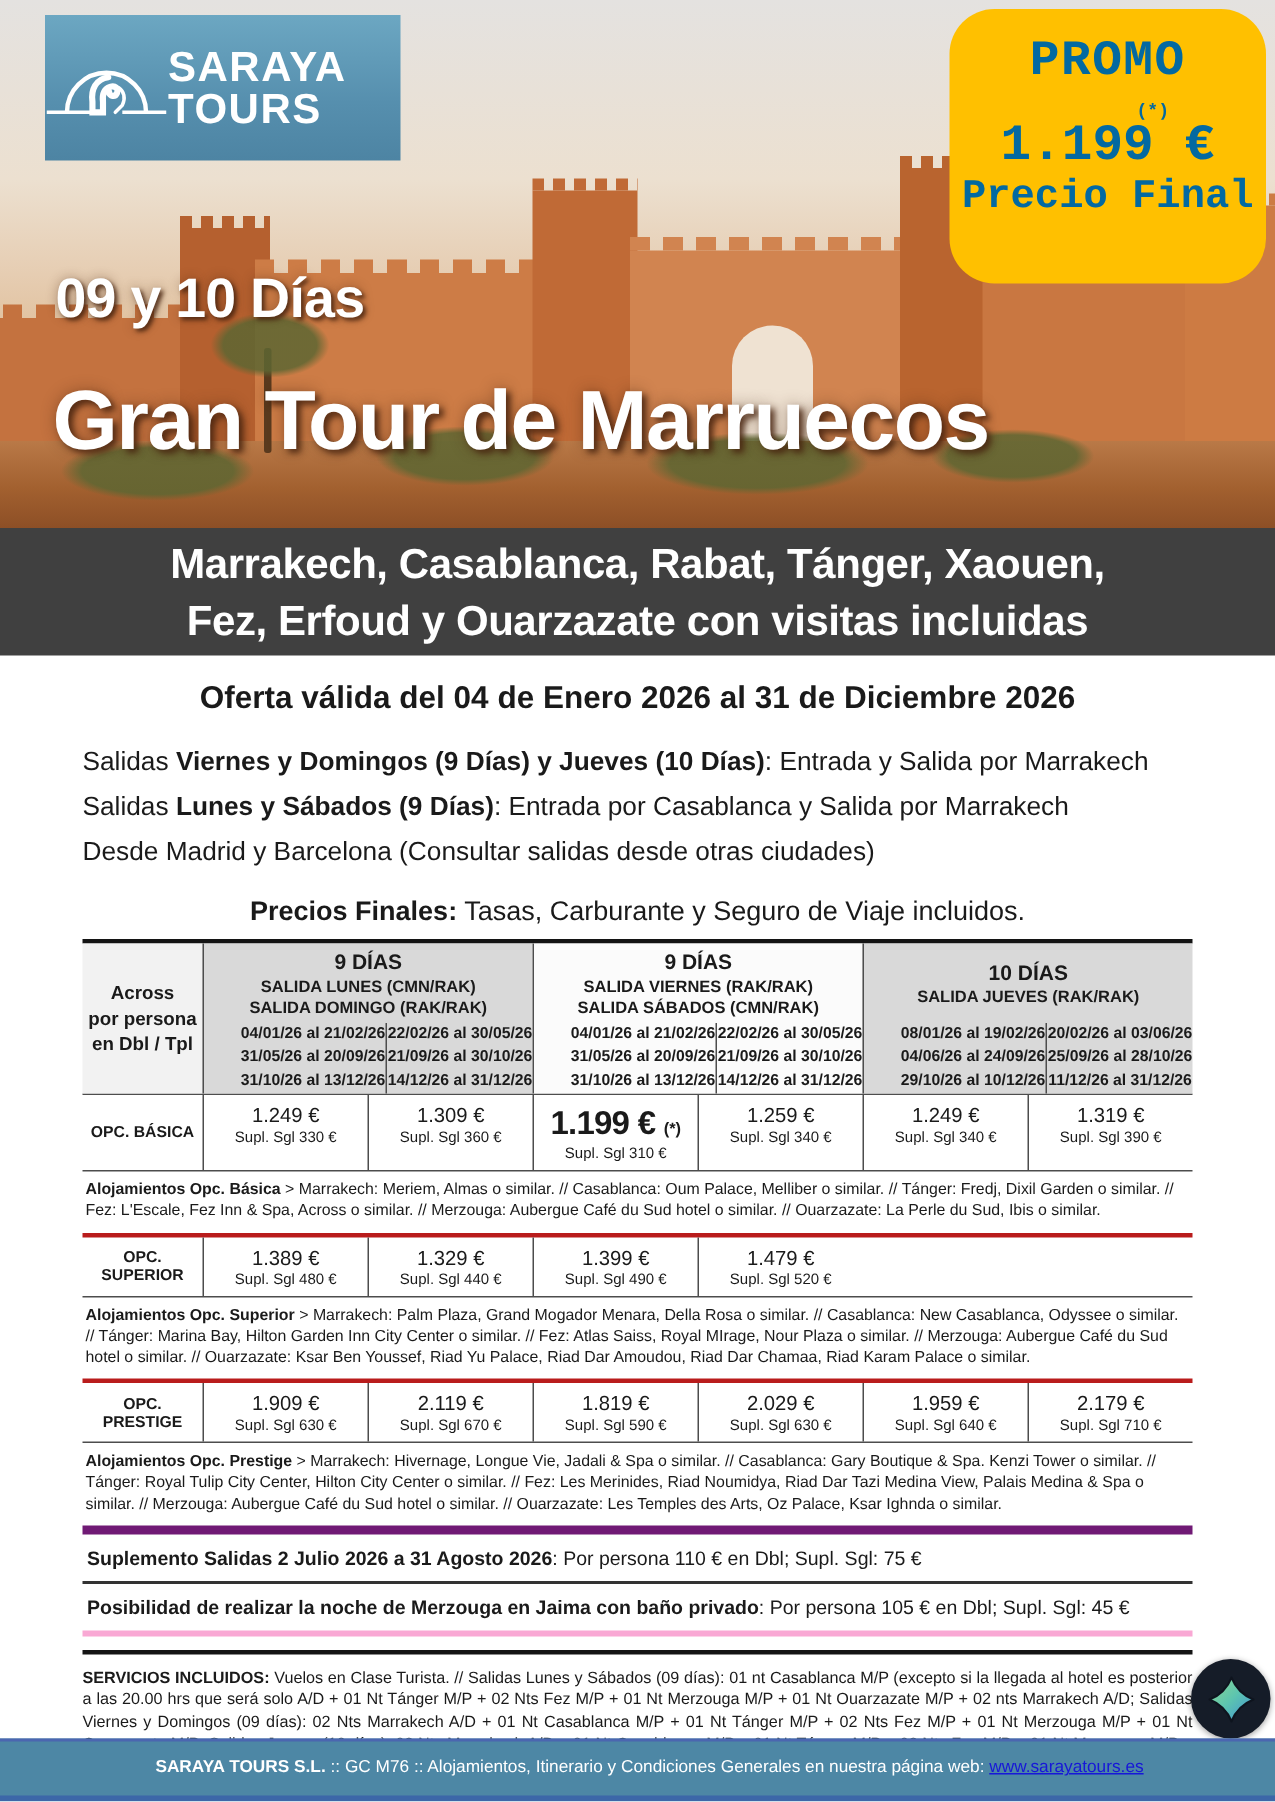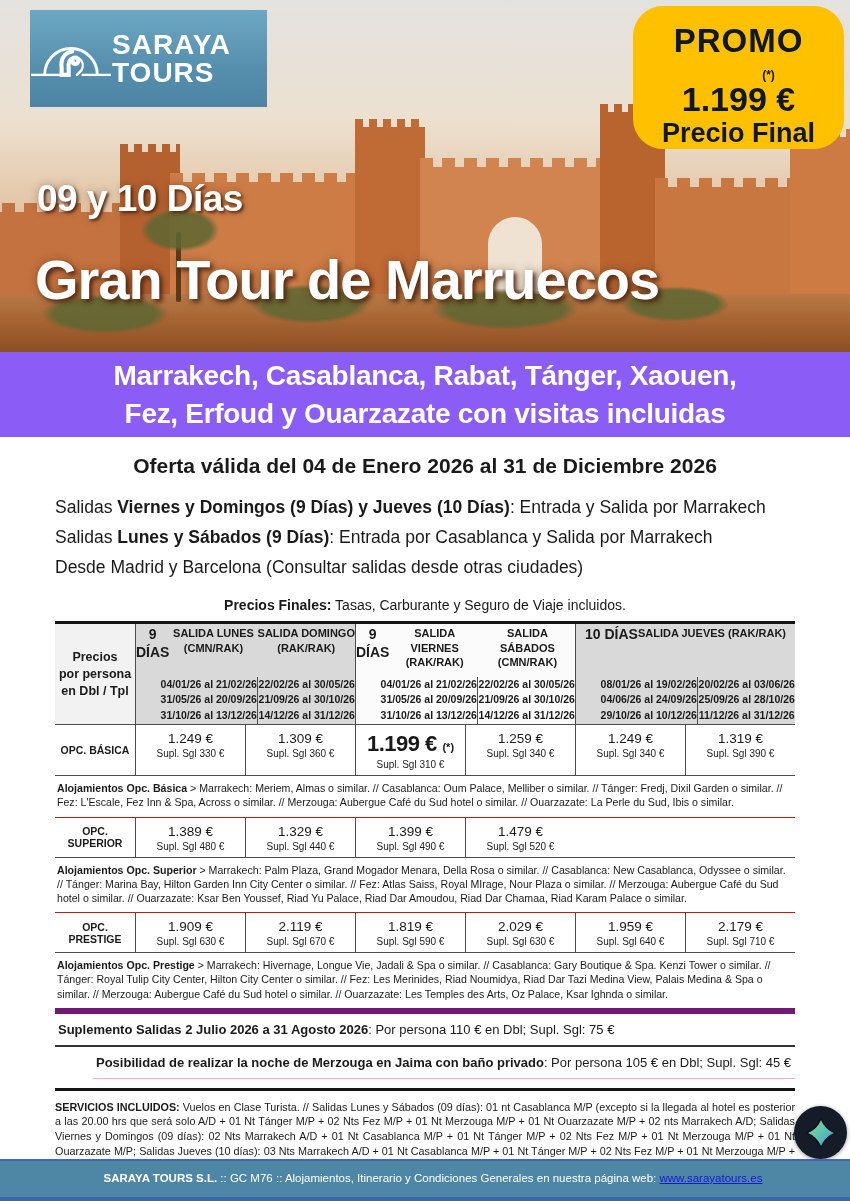--- a/index.html
+++ b/index.html
@@ -21,72 +21,72 @@
             background:linear-gradient(180deg,#b97947 0%,#a2602f 55%,#8d4f26 100%); }
   .veg { position:absolute; border-radius:50%; background:radial-gradient(ellipse,#5d6632 0 55%,rgba(93,102,50,0) 70%); opacity:.85; }
   .palmtrunk { position:absolute; width:5px; background:#5a3a1e; border-radius:2px; }
 
   .logo-box { position:absolute; left:30px; top:10px; width:237px; height:97px;
               background:linear-gradient(180deg,#6ca7c2 0%,#568fae 60%,#4d84a3 100%);
               display:flex; flex-direction:row; align-items:center; justify-content:flex-start; }
   .logo-art { margin-top:6px; height:52px; }
   .logo-text { color:#ffffff; font-weight:bold; font-size:28px; letter-spacing:1px; line-height:1; margin-top:1px; }
 
-  .promo-box { position:absolute; right:6px; top:6px; width:211px; height:143px; background:#FFC000;
-               border-radius:30px; color:#0f172a; text-align:center; }
+  .promo-box { position:absolute; right:6px; top:6px; width:211px; height:183px; background:#FFC000;
+               border-radius:30px; color:#0369a1; text-align:center;font-family:Liberation Mono, monospace; }
   .promo-label { font-size:33px; font-weight:bold; margin-top:16px; letter-spacing:1px; }
   .promo-star { font-size:12px; font-weight:bold; text-align:center; padding-left:60px; margin-top:8px; }
   .promo-price { font-size:34px; font-weight:bold; line-height:1.05; }
   .promo-final { font-size:27px; font-weight:bold; line-height:1.15; }
 
   .hero-duration { position:absolute; left:37px; top:178px; color:#ffffff; font-weight:bold; font-size:37px;
                    letter-spacing:-0.5px; text-shadow:2px 2px 3px rgba(70,35,15,.85),0 0 8px rgba(70,35,15,.4); }
   .hero-title { position:absolute; left:35px; top:247px; color:#ffffff; font-weight:bold; font-size:56px;
                 letter-spacing:-1px; text-shadow:3px 3px 4px rgba(70,35,15,.85),0 0 10px rgba(70,35,15,.4); }
 
   
-  .band { width:850px; height:85px; background:#8b5cf6; color:#ffffff; text-align:center;
+  .band { width:850px; height:85px; background:#404040; color:#ffffff; text-align:center;
           display:flex; flex-direction:column; justify-content:center; }
   .band div { font-size:28px; font-weight:bold; line-height:1.35; letter-spacing:-0.3px; }
 
   
   .validity { text-align:center; font-size:21px; font-weight:bold; margin-top:17px; }
   .salidas { margin:14px 0 0 55px; font-size:17.5px; line-height:1.72; }
   .salidas b { font-weight:bold; }
-  .final-note { text-align:center; font-size:14px; margin-top:15px; margin-bottom:8px; }
+  .final-note { text-align:center; font-size:18px; margin-top:15px; margin-bottom:8px; }
   .final-note b { font-weight:bold; }
 
   
   .tbl { width:740px; margin:0 auto; border-top:3px solid #141414; }
   .tbl-head { display:flex; border-bottom:1px solid #4d4d4d; }
   .corner { width:80px; background:#f2f2f2; display:flex; flex-direction:column; justify-content:center;
             text-align:center; font-weight:bold; font-size:12.5px; line-height:1.35; }
   .group { width:220px; border-left:1px solid #4d4d4d; }
   .g-shade { background:#d9d9d9; }
   .g-light { background:#fbfbfb; }
-  .g-head { height:52px; display:flex; flex-direction:row; justify-content:center; text-align:center; padding-top:2px; }
+  .g-head { height:52px; display:flex; flex-direction:column; justify-content:center; text-align:center; padding-top:2px; }
   .g-title { font-size:14px; font-weight:bold; line-height:1.25; }
   .g-sub { font-size:11px; font-weight:bold; line-height:1.3; }
   .g-dates { display:flex; height:48px; align-items:center;padding-left:24px; }
   .dcol { width:110px; text-align:center; font-size:10.5px; font-weight:bold; line-height:1.5; }
   .dcol + .dcol { border-left:1px solid #4d4d4d; }
 
   .trow { display:flex; border-bottom:1px solid #4d4d4d; }
   .tlabel { width:80px; display:flex; align-items:center; justify-content:center;
             font-weight:bold; font-size:10.5px; text-align:center; }
   .tcell { width:110px; border-left:1px solid #4d4d4d; text-align:center; padding:6px 0 5px; }
   .price { font-size:13.5px; }
   .supl { font-size:10px; margin-top:2px; }
   .promo-cell .price { font-size:22px; font-weight:bold; letter-spacing:-0.5px; }
   .promo-cell .star { font-size:11px; font-weight:bold; letter-spacing:0; }
-  .thotels { border-bottom:1px solid #b91c1c; padding:5px 2px 7px; font-size:10.6px; line-height:1.34; }
+  .thotels { border-bottom:3px solid #b91c1c; padding:5px 2px 7px; font-size:10.6px; line-height:1.34; }
   .thotels.last { border-bottom:6px solid #701a75; }
   .thotels b { font-weight:bold; }
   .supp { border-bottom:2px solid #333; padding:8px 3px; font-size:13px; }
-  .supp.second { border-bottom:1px solid #f9a8d4;margin-left:38px; }
+  .supp.second { border-bottom:4px solid #f9a8d4; }
   .supp b { font-weight:bold; }
 
   
   .fineprint { width:740px; margin:9px auto 0; border-top:3px solid #141414; padding-top:9px; }
   .fineprint p { font-size:10.8px; line-height:1.36; text-align:justify; margin-bottom:9px; }
   .fineprint b { font-weight:bold; }
 
   
   .footer { position:absolute; left:0; bottom:0; width:850px; height:42px; background:#4D87A5;
             border-top:2px solid #4b66b0; border-bottom:4px solid #3c67a8;
@@ -158,21 +158,21 @@
     <div><span>Salidas </span><b>Lunes y Sábados (9 Días)</b><span>: Entrada por Casablanca y Salida por Marrakech</span></div>
     <div><span>Desde Madrid y Barcelona (Consultar salidas desde otras ciudades)</span></div>
   </div>
   <div class="final-note">
     <b>Precios Finales:</b><span> Tasas, Carburante y Seguro de Viaje incluidos.</span>
   </div>
 
   <div class="tbl">
     <div class="tbl-head">
       <div class="corner">
-        <div>Precios</div>
+        <div>Across</div>
         <div>por persona</div>
         <div>en Dbl / Tpl</div>
       </div>
       <div class="group g-shade">
         <div class="g-head">
           <div class="g-title">9 DÍAS</div>
           <div class="g-sub">SALIDA LUNES (CMN/RAK)</div>
           <div class="g-sub">SALIDA DOMINGO (RAK/RAK)</div>
         </div>
         <div class="g-dates">

